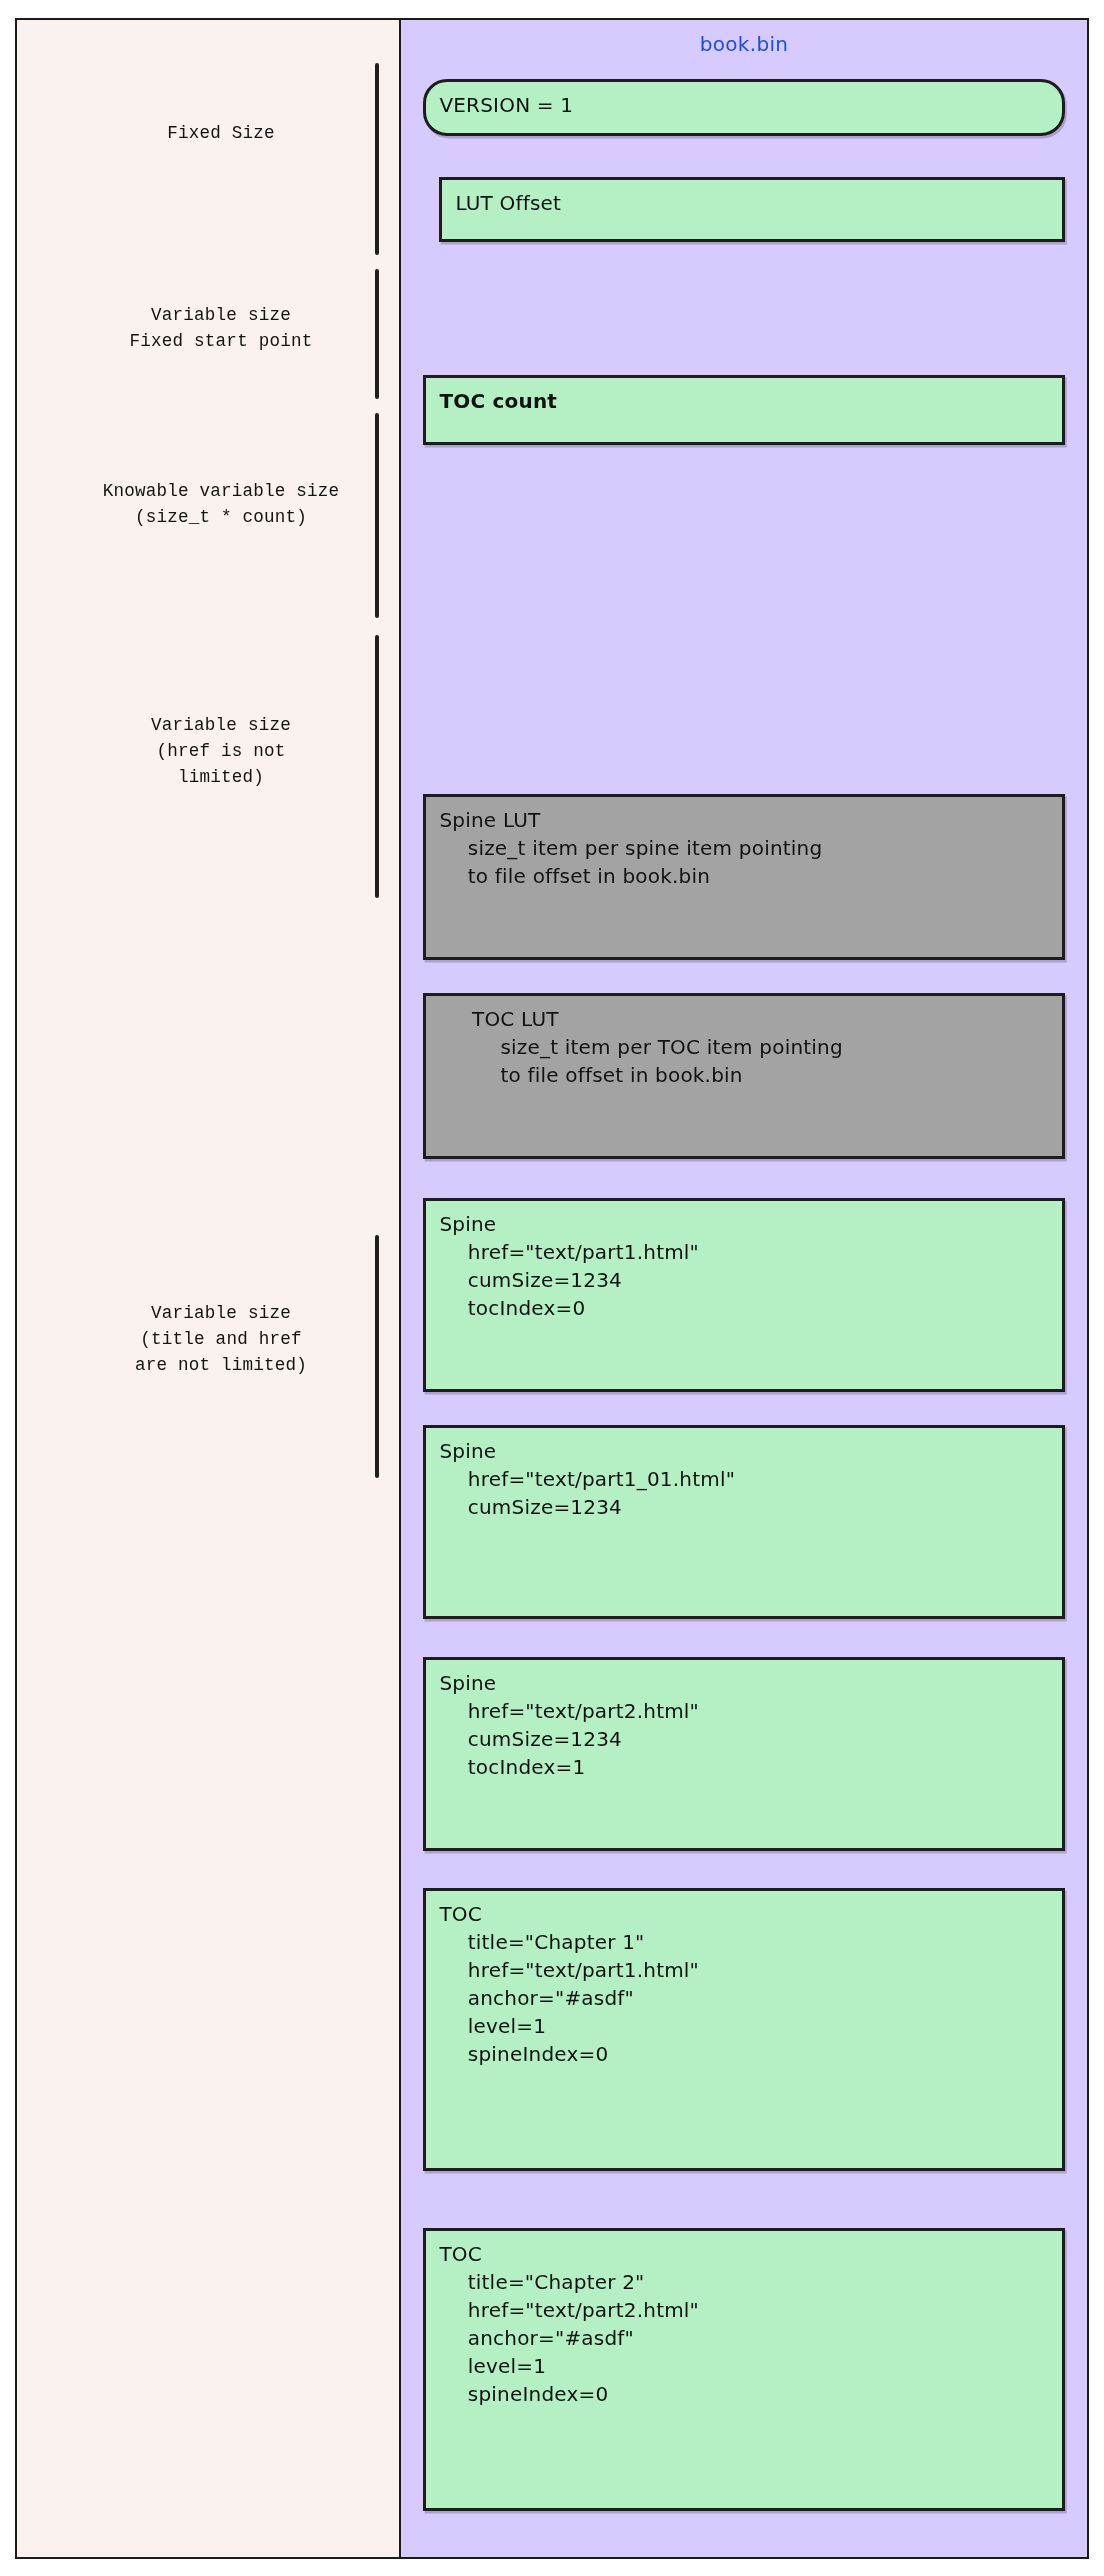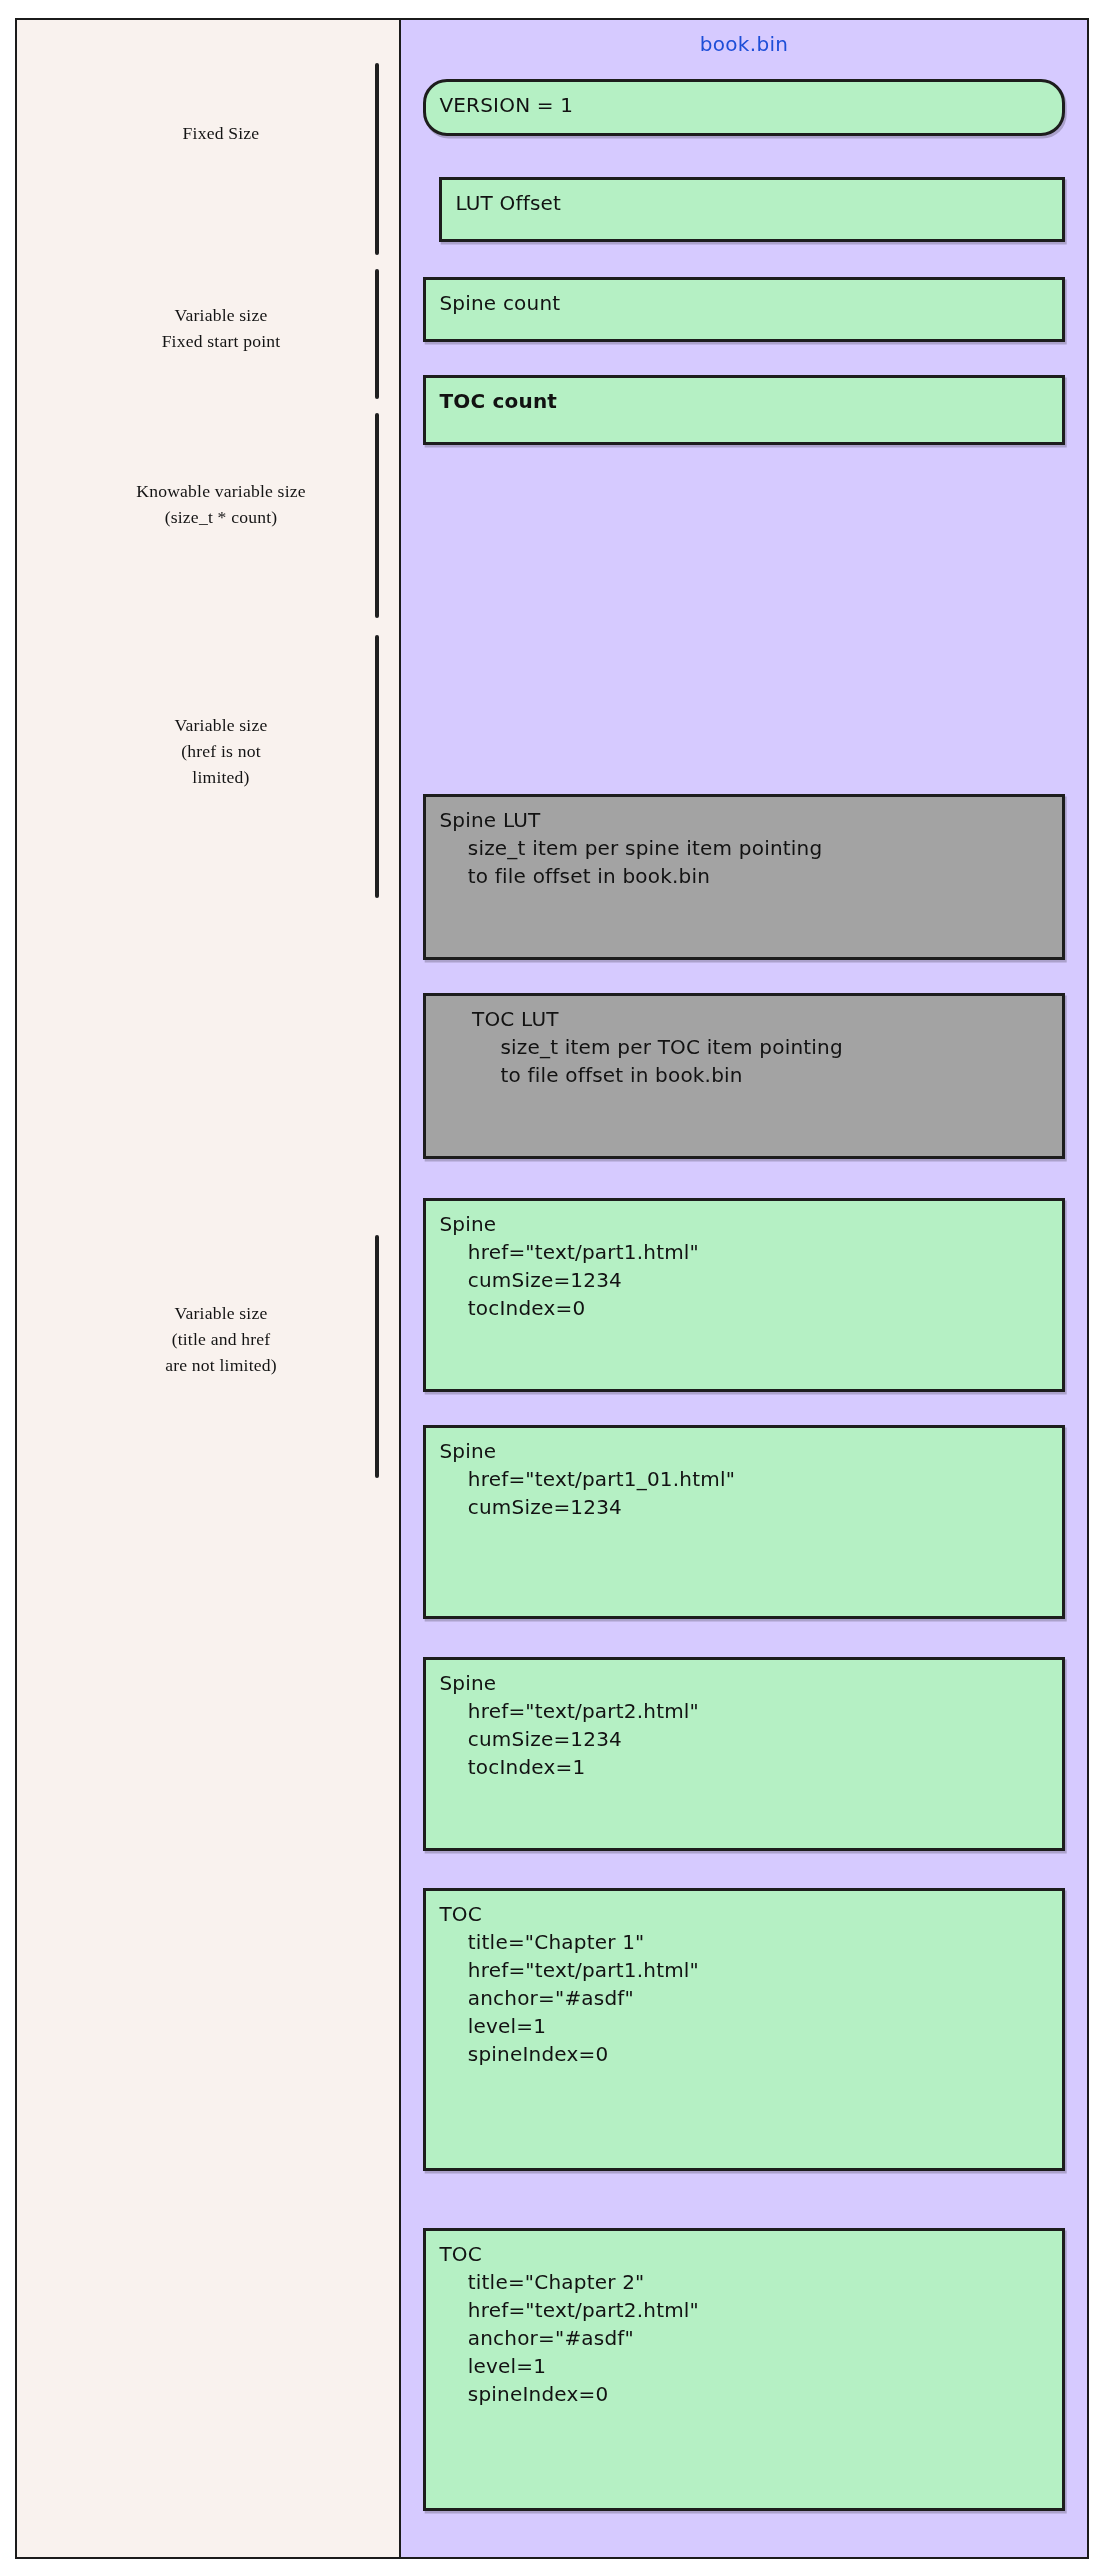--- a/index.html
+++ b/index.html
@@ -35,21 +35,21 @@
     border: 2.5px solid #1b1b1b;
     border-right: 1.7px solid #1b1b1b;
     box-sizing: border-box;
   }
 
   .note {
     position: absolute;
     right: 40px;
     width: 276px;
     text-align: center;
-    font-family: Liberation Serif, serif;
+    font-family: Liberation Mono, monospace;
     font-size: 17.6px;
     line-height: 1.48;
     color: #141414;
     letter-spacing: 0.2px;
     white-space: pre-line;
   }
 
   
   .bracket {
     position: absolute;
@@ -130,23 +130,20 @@
   <div class="right-col">
 
     <div class="file-title">book.bin</div>
 
     <div class="block green" style="top: 59px;   height: 57px; border-radius: 24px;">
         <div class="ln">VERSION = 1</div>
       </div>
     <div class="block green" style="top: 157px;  height: 65px; margin-left: 16px;">
         <div class="ln">LUT Offset</div>
       </div>
-    <div class="block green" style="top: 257px;  height: 65px;">
-        <div class="ln">Spine count</div>
-      </div>
     <div class="block green" style="top: 355px;  height: 70px; font-weight: bold;">
         <div class="ln">TOC count</div>
       </div>
 
 
     <div class="block blue" style="top: 774px;  height: 166px;">
         <div class="ln">Spine LUT</div>
         <div class="ln indent">size_t item per spine item pointing</div>
         <div class="ln indent">to file offset in book.bin</div>
       </div>

